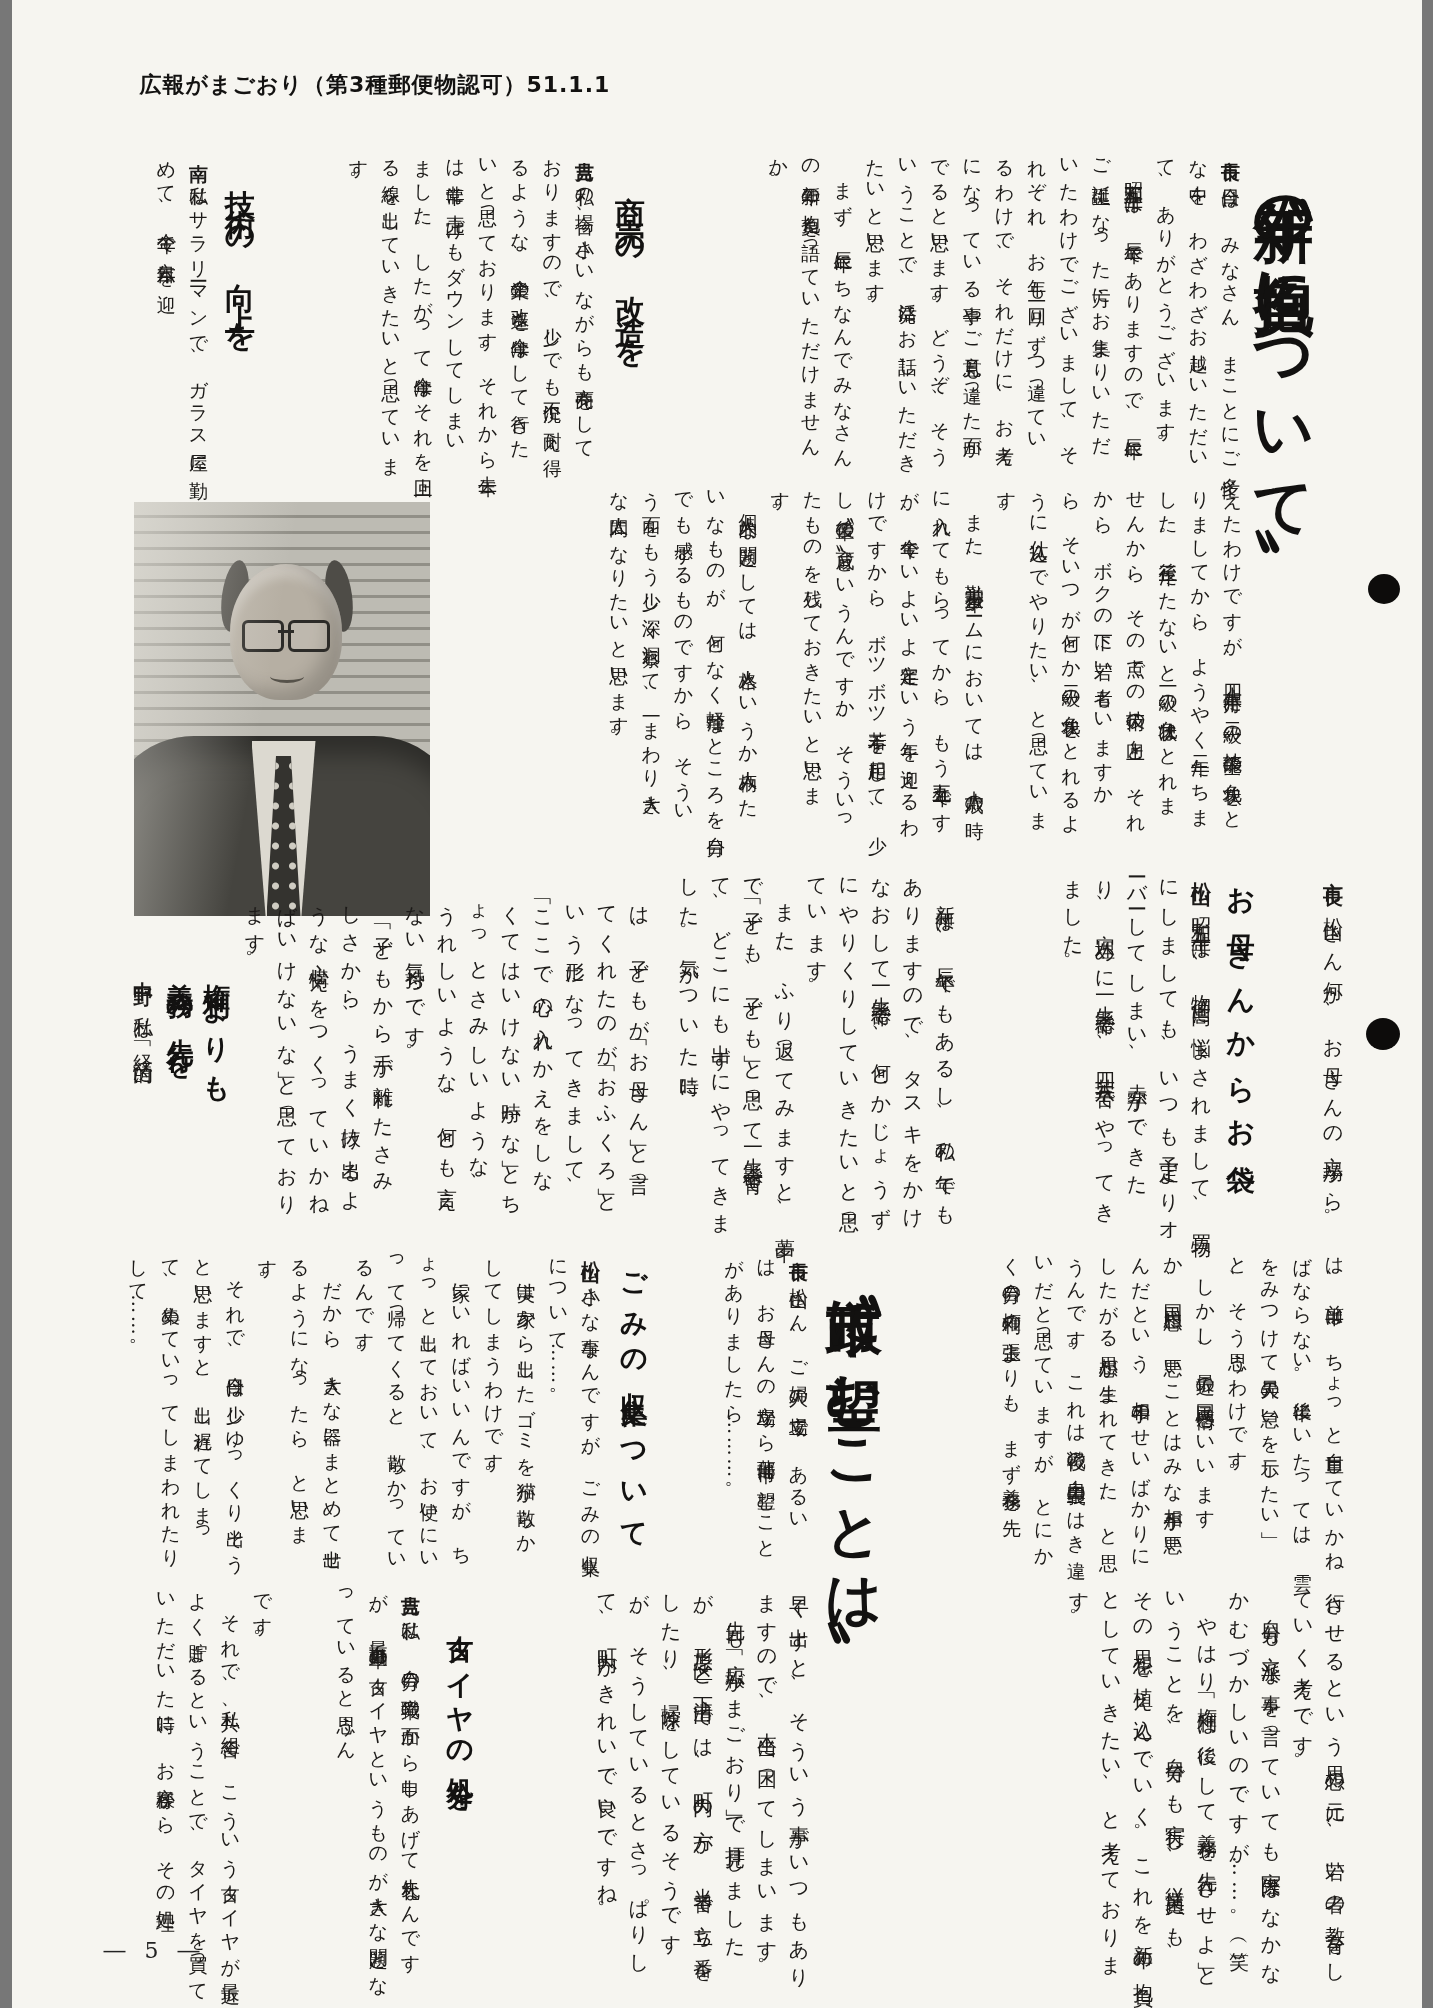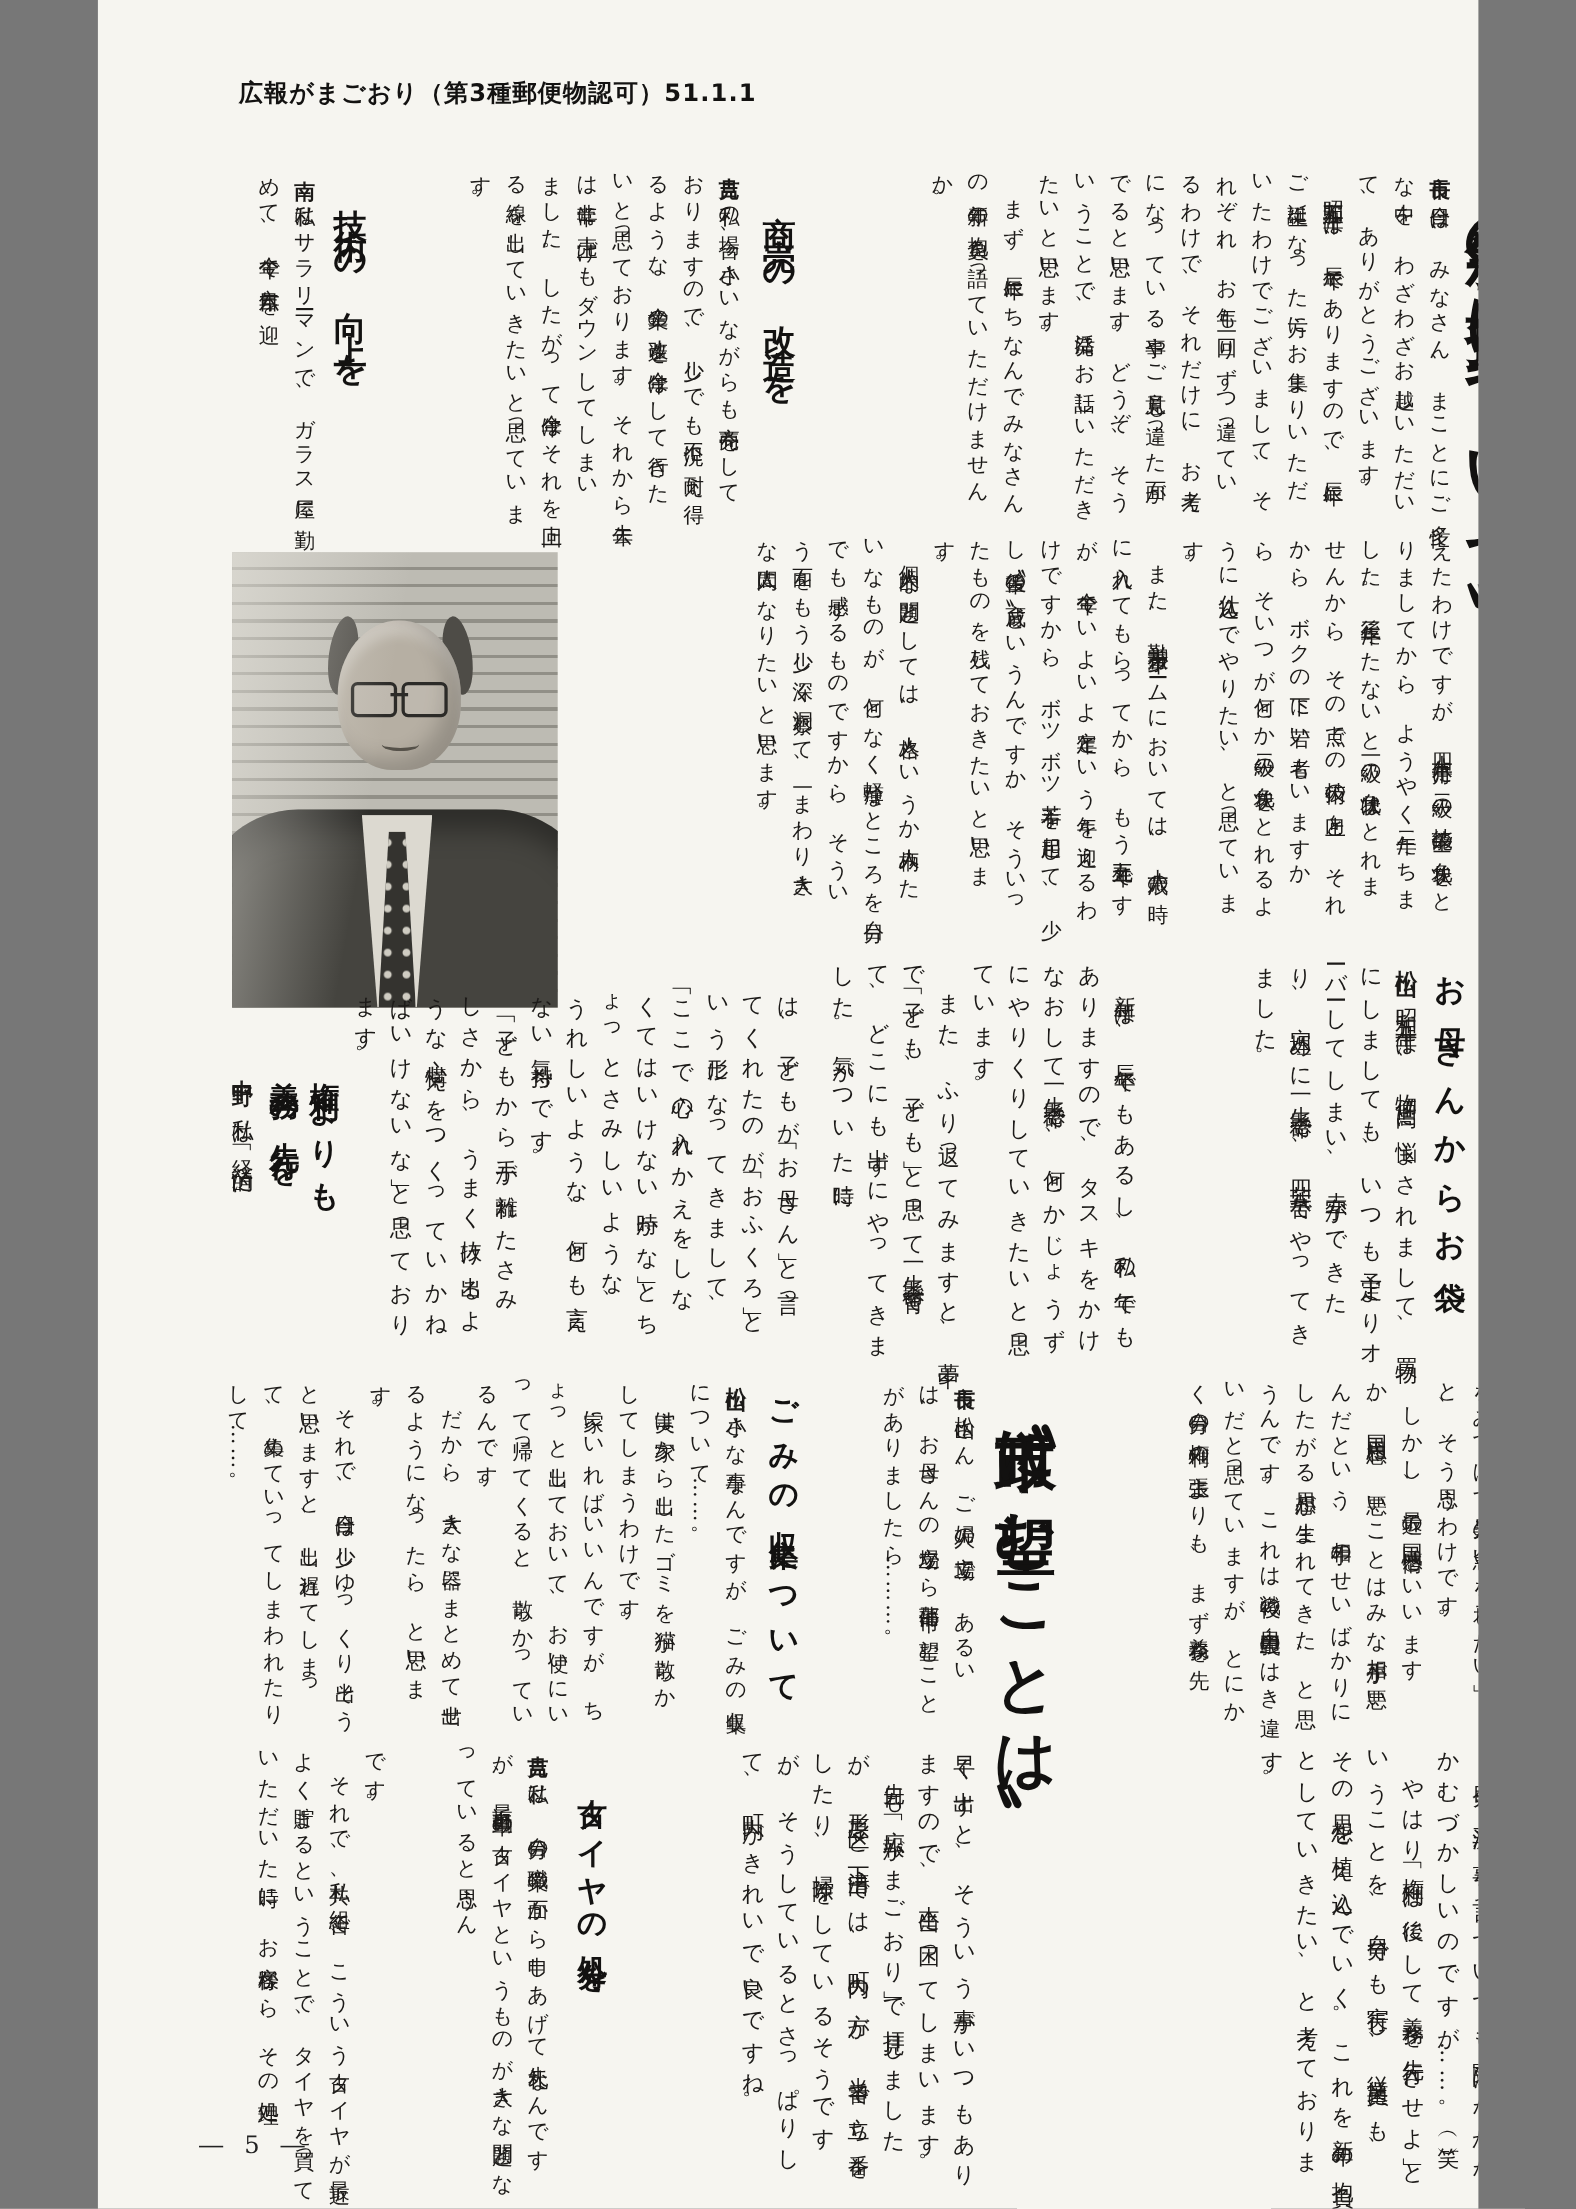--- a/index.html
+++ b/index.html
@@ -1,19 +1,19 @@
 <!DOCTYPE html>
 <html lang="ja"><head>
 <meta charset="utf-8">
 <style>
   html,body{margin:0;padding:0;}
   body{background:#777;}
   .page{
     position:relative;
-    width:1255px;height:2008px;
+    width:1410px;height:2008px;
     margin:0 auto;
     background:#f6f5f0;
     overflow:hidden;
     font-family:"DejaVu Serif","Liberation Serif",serif;
     color:#1c1a18;
   }
   .htext{position:absolute;writing-mode:horizontal-tb;}
   .masthead{
     font-family:"DejaVu Sans","Liberation Sans",sans-serif;
     font-weight:bold;font-size:22px;letter-spacing:1px;color:#131211;

